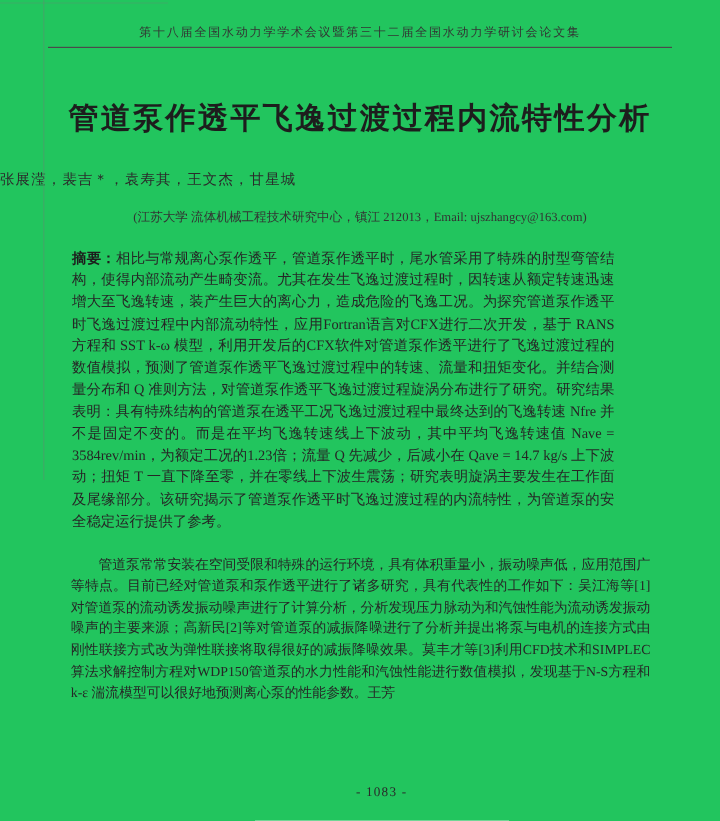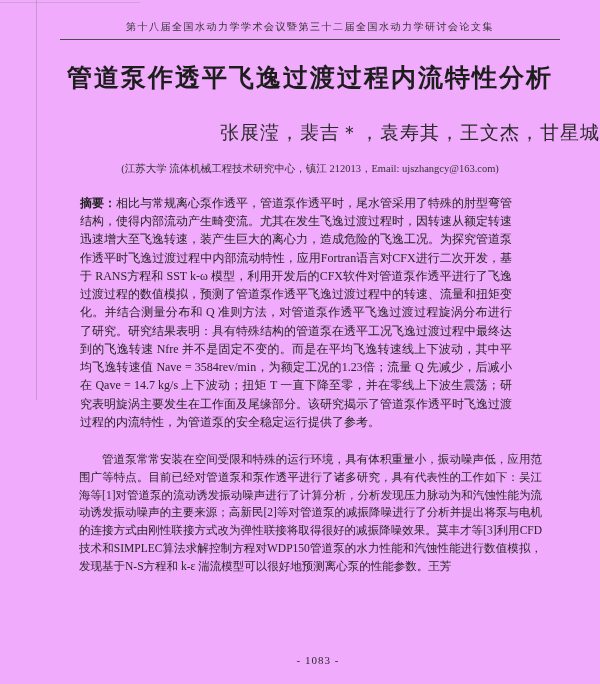--- a/index.html
+++ b/index.html
@@ -6,25 +6,24 @@
     margin: 0;
     padding: 0;
     background: #f2f2f0;
     font-family: "Liberation Serif", "DejaVu Serif", serif;
   }
   .page {
     position: relative;
     width: 600px;
     height: 684px;
     margin: 0 auto;
-    background: #f0abfc;
+    background: #22c55e;
     color: #2a2a2a;
     overflow: hidden;
     box-sizing: border-box;
-    padding-left: 20px;
   }
   
   .scan-edge-left {
     position: absolute;
     left: 36px;
     top: 0;
     width: 1px;
     height: 400px;
     background: rgba(120,120,120,0.35);
   }
@@ -42,31 +41,31 @@
     font-size: 10px;
     letter-spacing: 1.5px;
     color: #333;
     white-space: nowrap;
   }
   .header-rule {
     margin: 5px 40px 0 40px;
     border-bottom: 1.2px solid #4a4a4a;
   }
   .title {
-    margin: 21px 30px 0 30px;
+    margin: 42px 30px 0 30px;
     text-align: center;
     font-size: 25px;
     font-weight: bold;
     letter-spacing: 2px;
     color: #1d1d1d;
   }
   .authors {
     margin: 26px 0 0 0;
-    text-align: right;
-    font-size: 19px;
+    text-align: left;
+    font-size: 12px;
     letter-spacing: 1px;
     color: #2b2b2b;
     font-family: Liberation Serif, serif;
   }
   .affiliation {
     margin: 16px 0 0 0;
     text-align: center;
     font-size: 10.5px;
     color: #333;
   }

